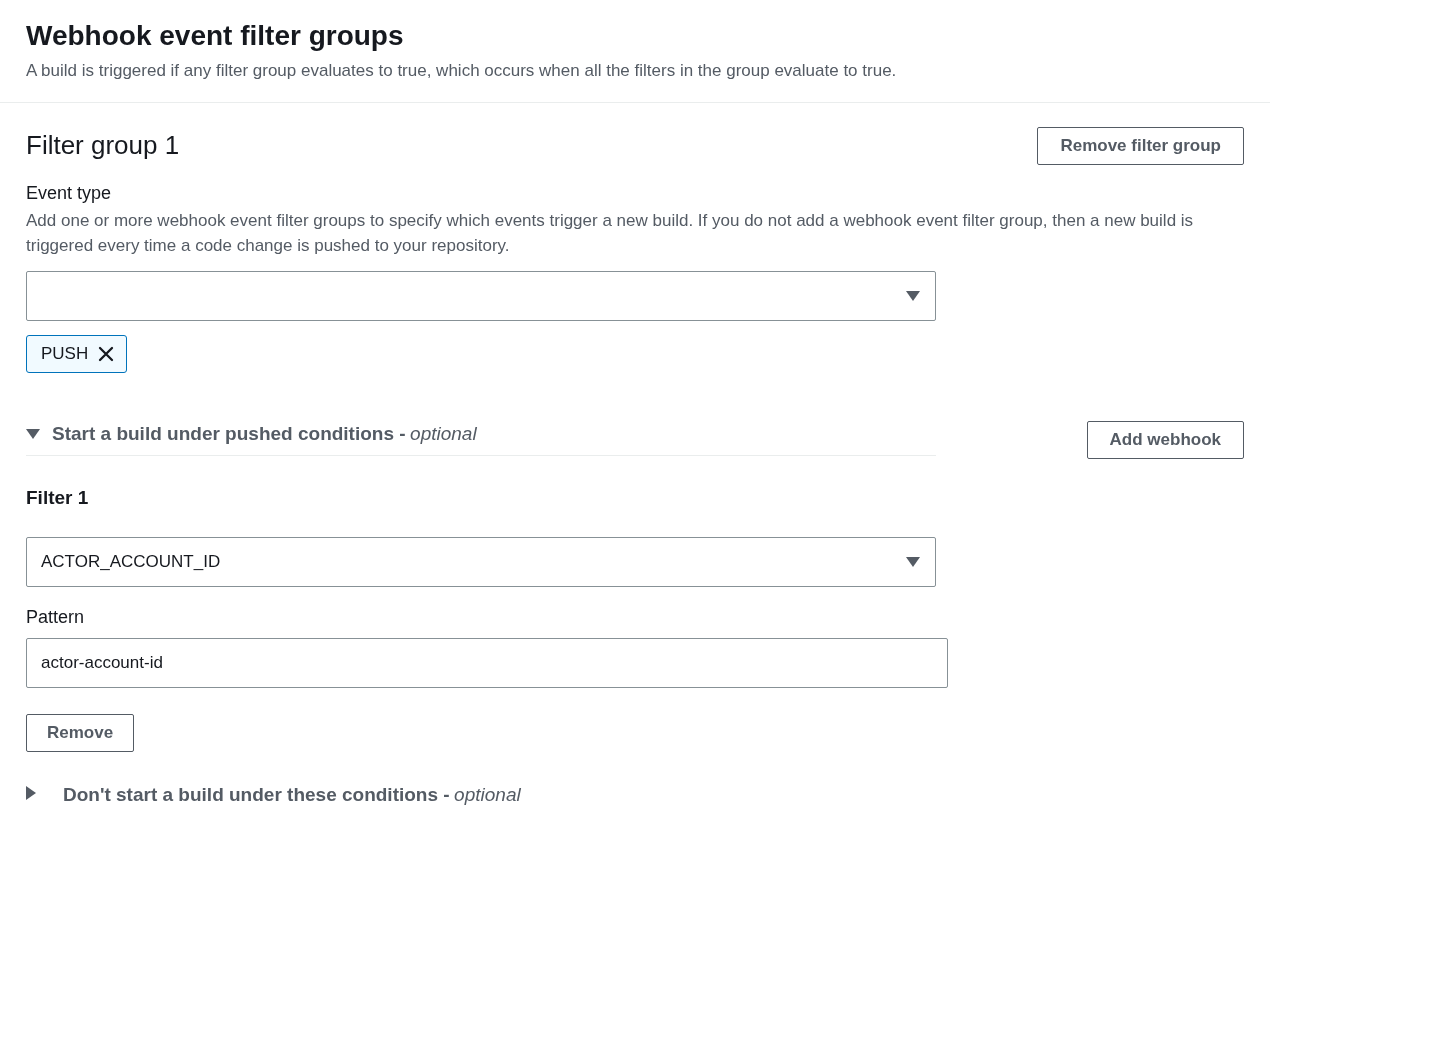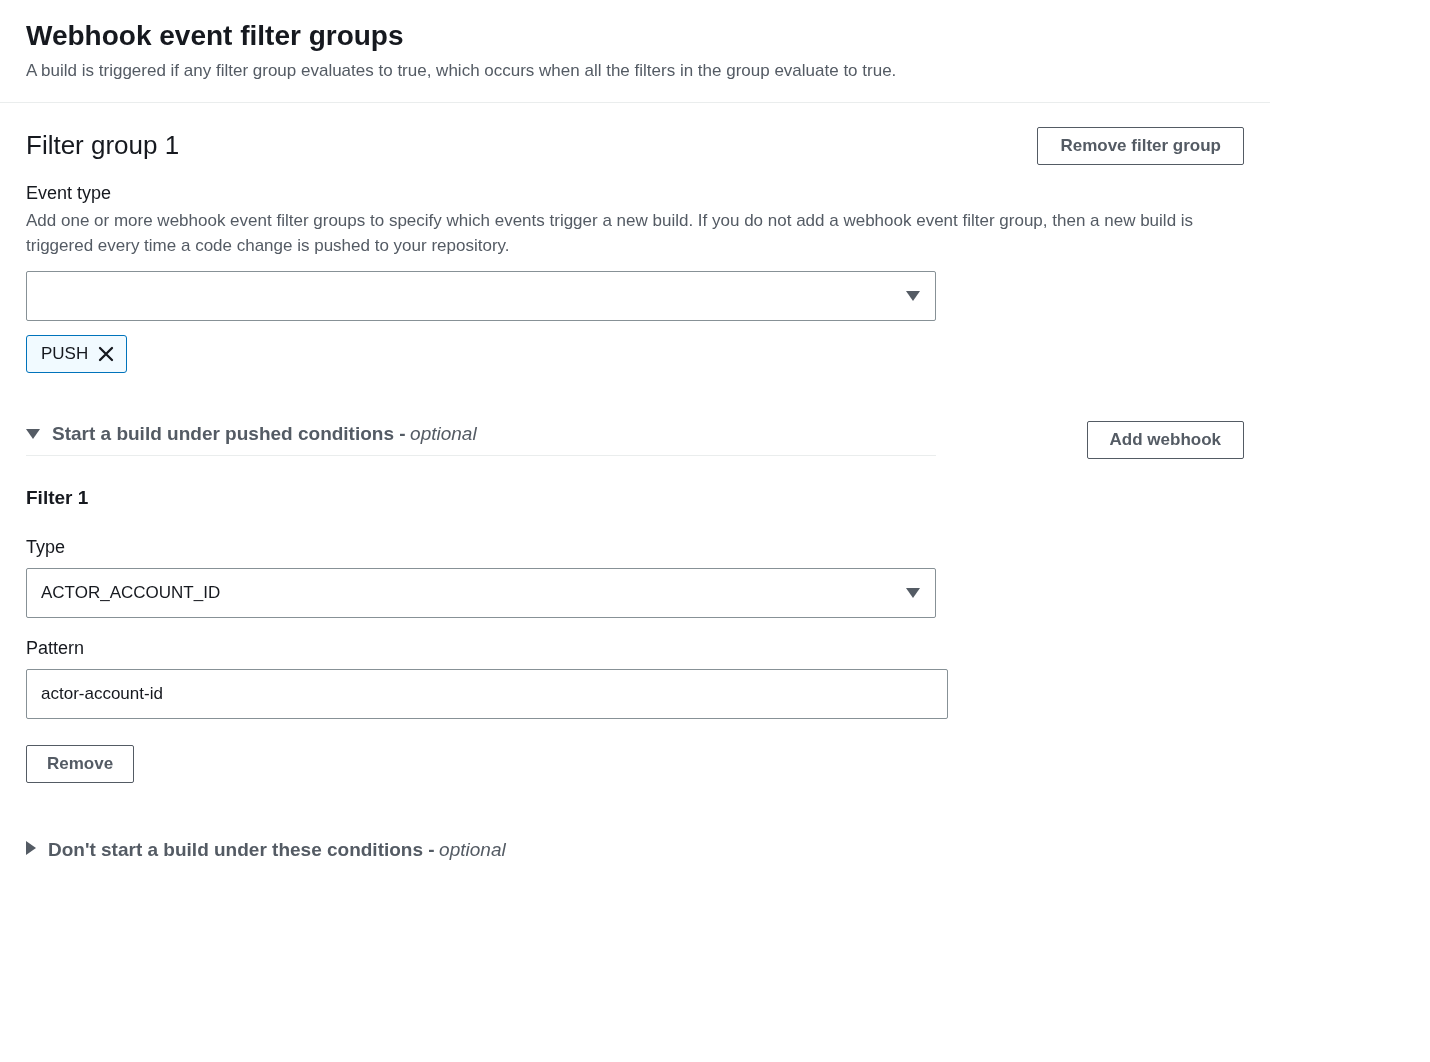--- a/index.html
+++ b/index.html
@@ -158,22 +158,22 @@
       color: #16191f;
     }
     .field-block { margin-bottom: 20px; }
     .btn-small {
       padding: 8px 20px;
       margin-top: 6px;
     }
     .dont-start-row {
       display: flex;
       align-items: center;
-      gap: 12px;
-      margin-top: 56px;
+      gap: 27px;
+      margin-top: 32px;
       cursor: pointer;
     }
   </style>
 </head>
 <body>
 
 <div class="container">
   <h1 class="page-title">Webhook event filter groups</h1>
   <p class="page-subtitle">A build is triggered if any filter group evaluates to true, which occurs when all the filters in the group evaluate to true.</p>
 
@@ -217,21 +217,20 @@
         <span class="optional">optional</span>
       </span>
     </div>
     <button class="btn">Add webhook</button>
   </div>
 
   <div class="filter-block">
     <div class="filter-title">Filter 1</div>
 
     <div class="field-block">
-      <div class="field-label">Type</div>
       <div class="select-wrap" style="margin-top:10px;">
         <div class="select-display">ACTOR_ACCOUNT_ID</div>
         <span class="select-caret">
           <svg width="14" height="10" viewBox="0 0 14 10">
               <polygon points="0,0 14,0 7,10" fill="#545b64"></polygon>
             </svg>
         </span>
       </div>
     </div>
 

